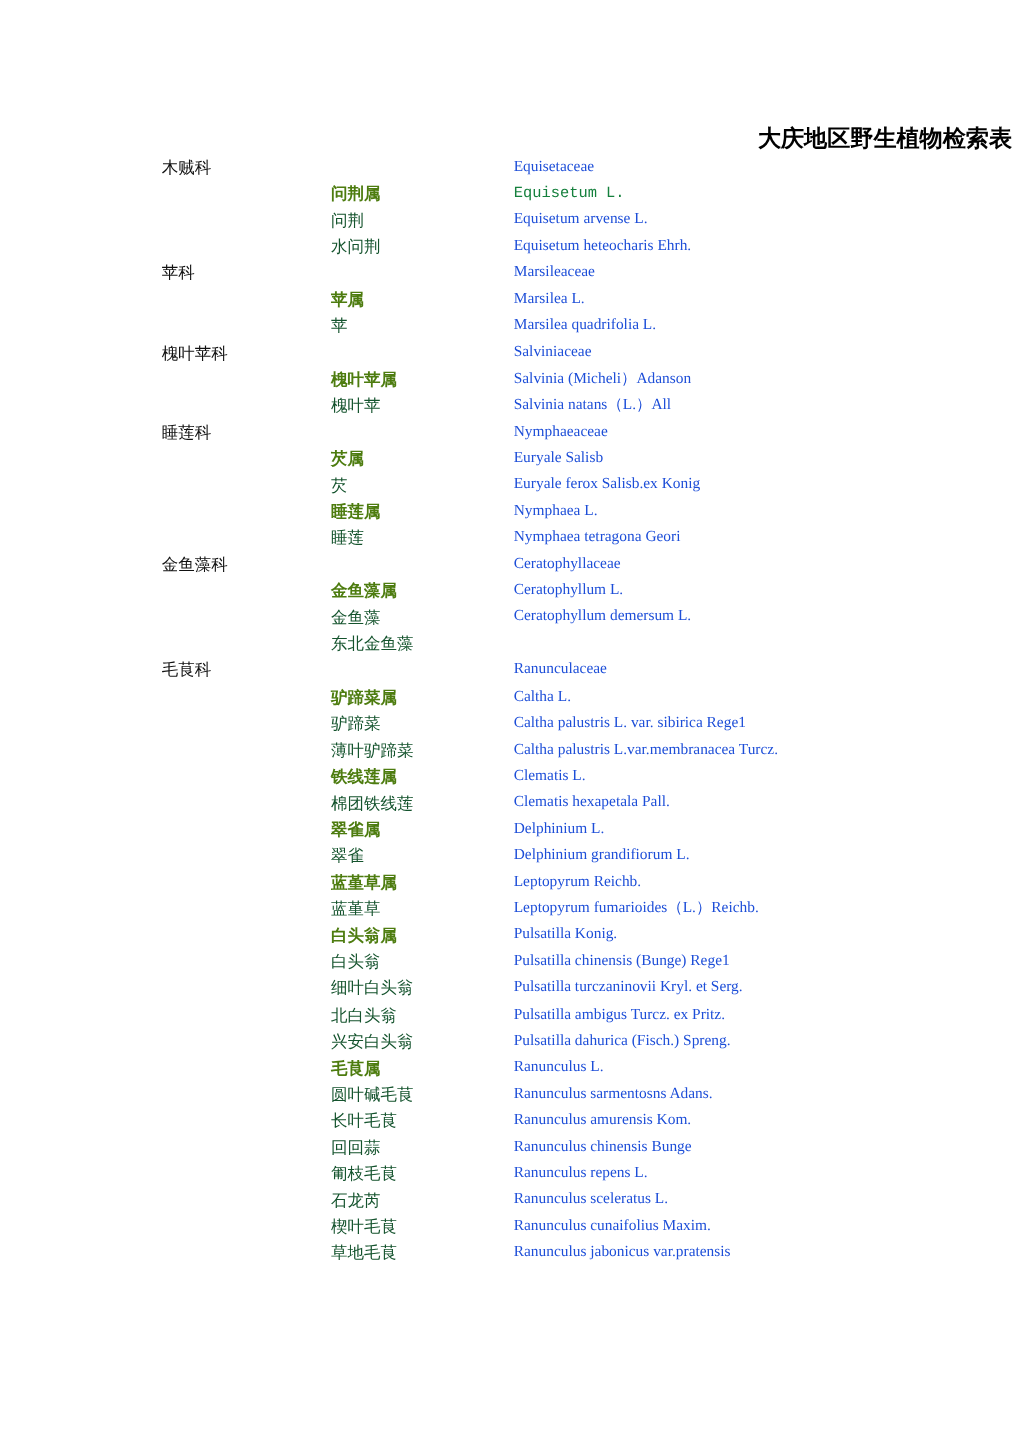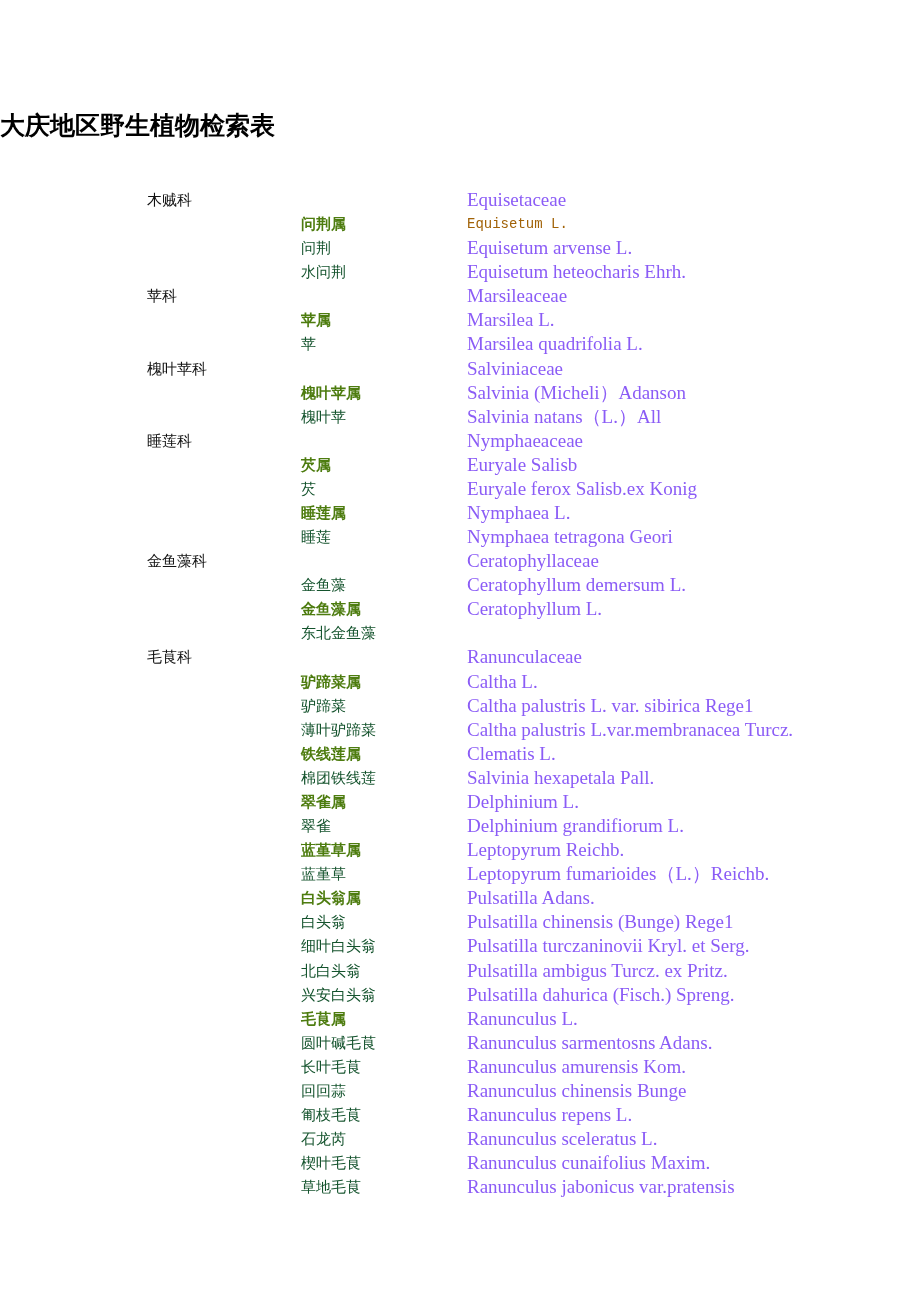--- a/index.html
+++ b/index.html
@@ -13,60 +13,59 @@
       position: relative;
       overflow: hidden;
       color: #000;
       font-family: "Liberation Serif", "DejaVu Serif", serif;
     }
     .title {
       position: absolute;
       top: 111px;
       left: 0;
       width: 920px;
-      text-align: left;
-      font-size: 25px;
+      text-align: right;
+      font-size: 21px;
       line-height: 30px;
       font-weight: bold;
       font-family: "DejaVu Sans", "Liberation Sans", sans-serif;
       letter-spacing: 0px;
     }
     .table {
       position: absolute;
       top: 140px;
       left: 0;
       width: 920px;
-      margin-top: 48px;
     }
     .row {
       position: relative;
       height: 24.08px;
       font-size: 15px;
       line-height: 24px;
       white-space: nowrap;
     }
     .cn {
       position: absolute;
       font-family: "DejaVu Sans", "Liberation Sans", sans-serif;
       font-size: 15px;
     }
     .cn.family { left: 147px; color: #111; }
     .cn.genus  { left: 301px; font-weight: bold; color: #4d7c0f; }
     .cn.species { left: 301px; color: #14532d; }
     .latin {
       position: absolute;
       left: 467px;
       font-family: "Liberation Serif", "DejaVu Serif", serif;
-      font-size: 19px;
-      color: #8b5cf6;
+      font-size: 14px;
+      color: #1d4ed8;
     }
     .latin.mono {
       font-family: "Liberation Mono", "DejaVu Sans Mono", monospace;
       font-size: 14px;
-      color: #a16207;
+      color: #15803d;
     }
   </style>
 </head>
 <body>
 
 <div class="title">大庆地区野生植物检索表</div>
 
 <div class="table" id="plant-table">
     <div class="row">
       <span class="cn family">木贼科</span>
@@ -126,28 +125,28 @@
     </div>
     <div class="row">
       <span class="cn species">睡莲</span>
       <span class="latin">Nymphaea tetragona Geori</span>
     </div>
     <div class="row">
       <span class="cn family">金鱼藻科</span>
       <span class="latin">Ceratophyllaceae</span>
     </div>
     <div class="row">
+      <span class="cn genus">金鱼藻属</span>
+      <span class="latin">Ceratophyllum L.</span>
+    </div>
+    <div class="row">
       <span class="cn species">金鱼藻</span>
       <span class="latin">Ceratophyllum demersum L.</span>
     </div>
     <div class="row">
-      <span class="cn genus">金鱼藻属</span>
-      <span class="latin">Ceratophyllum L.</span>
-    </div>
-    <div class="row">
       <span class="cn species">东北金鱼藻</span>
     </div>
     <div class="row">
       <span class="cn family">毛茛科</span>
       <span class="latin">Ranunculaceae</span>
     </div>
     <div class="row">
       <span class="cn genus">驴蹄菜属</span>
       <span class="latin">Caltha L.</span>
     </div>
@@ -158,41 +157,41 @@
     <div class="row">
       <span class="cn species">薄叶驴蹄菜</span>
       <span class="latin">Caltha palustris L.var.membranacea Turcz.</span>
     </div>
     <div class="row">
       <span class="cn genus">铁线莲属</span>
       <span class="latin">Clematis L.</span>
     </div>
     <div class="row">
       <span class="cn species">棉团铁线莲</span>
-      <span class="latin">Salvinia hexapetala Pall.</span>
+      <span class="latin">Clematis hexapetala Pall.</span>
     </div>
     <div class="row">
       <span class="cn genus">翠雀属</span>
       <span class="latin">Delphinium L.</span>
     </div>
     <div class="row">
       <span class="cn species">翠雀</span>
       <span class="latin">Delphinium grandifiorum L.</span>
     </div>
     <div class="row">
       <span class="cn genus">蓝堇草属</span>
       <span class="latin">Leptopyrum Reichb.</span>
     </div>
     <div class="row">
       <span class="cn species">蓝堇草</span>
       <span class="latin">Leptopyrum fumarioides（L.）Reichb.</span>
     </div>
     <div class="row">
       <span class="cn genus">白头翁属</span>
-      <span class="latin">Pulsatilla Adans.</span>
+      <span class="latin">Pulsatilla Konig.</span>
     </div>
     <div class="row">
       <span class="cn species">白头翁</span>
       <span class="latin">Pulsatilla chinensis (Bunge) Rege1</span>
     </div>
     <div class="row">
       <span class="cn species">细叶白头翁</span>
       <span class="latin">Pulsatilla turczaninovii Kryl. et Serg.</span>
     </div>
     <div class="row">

